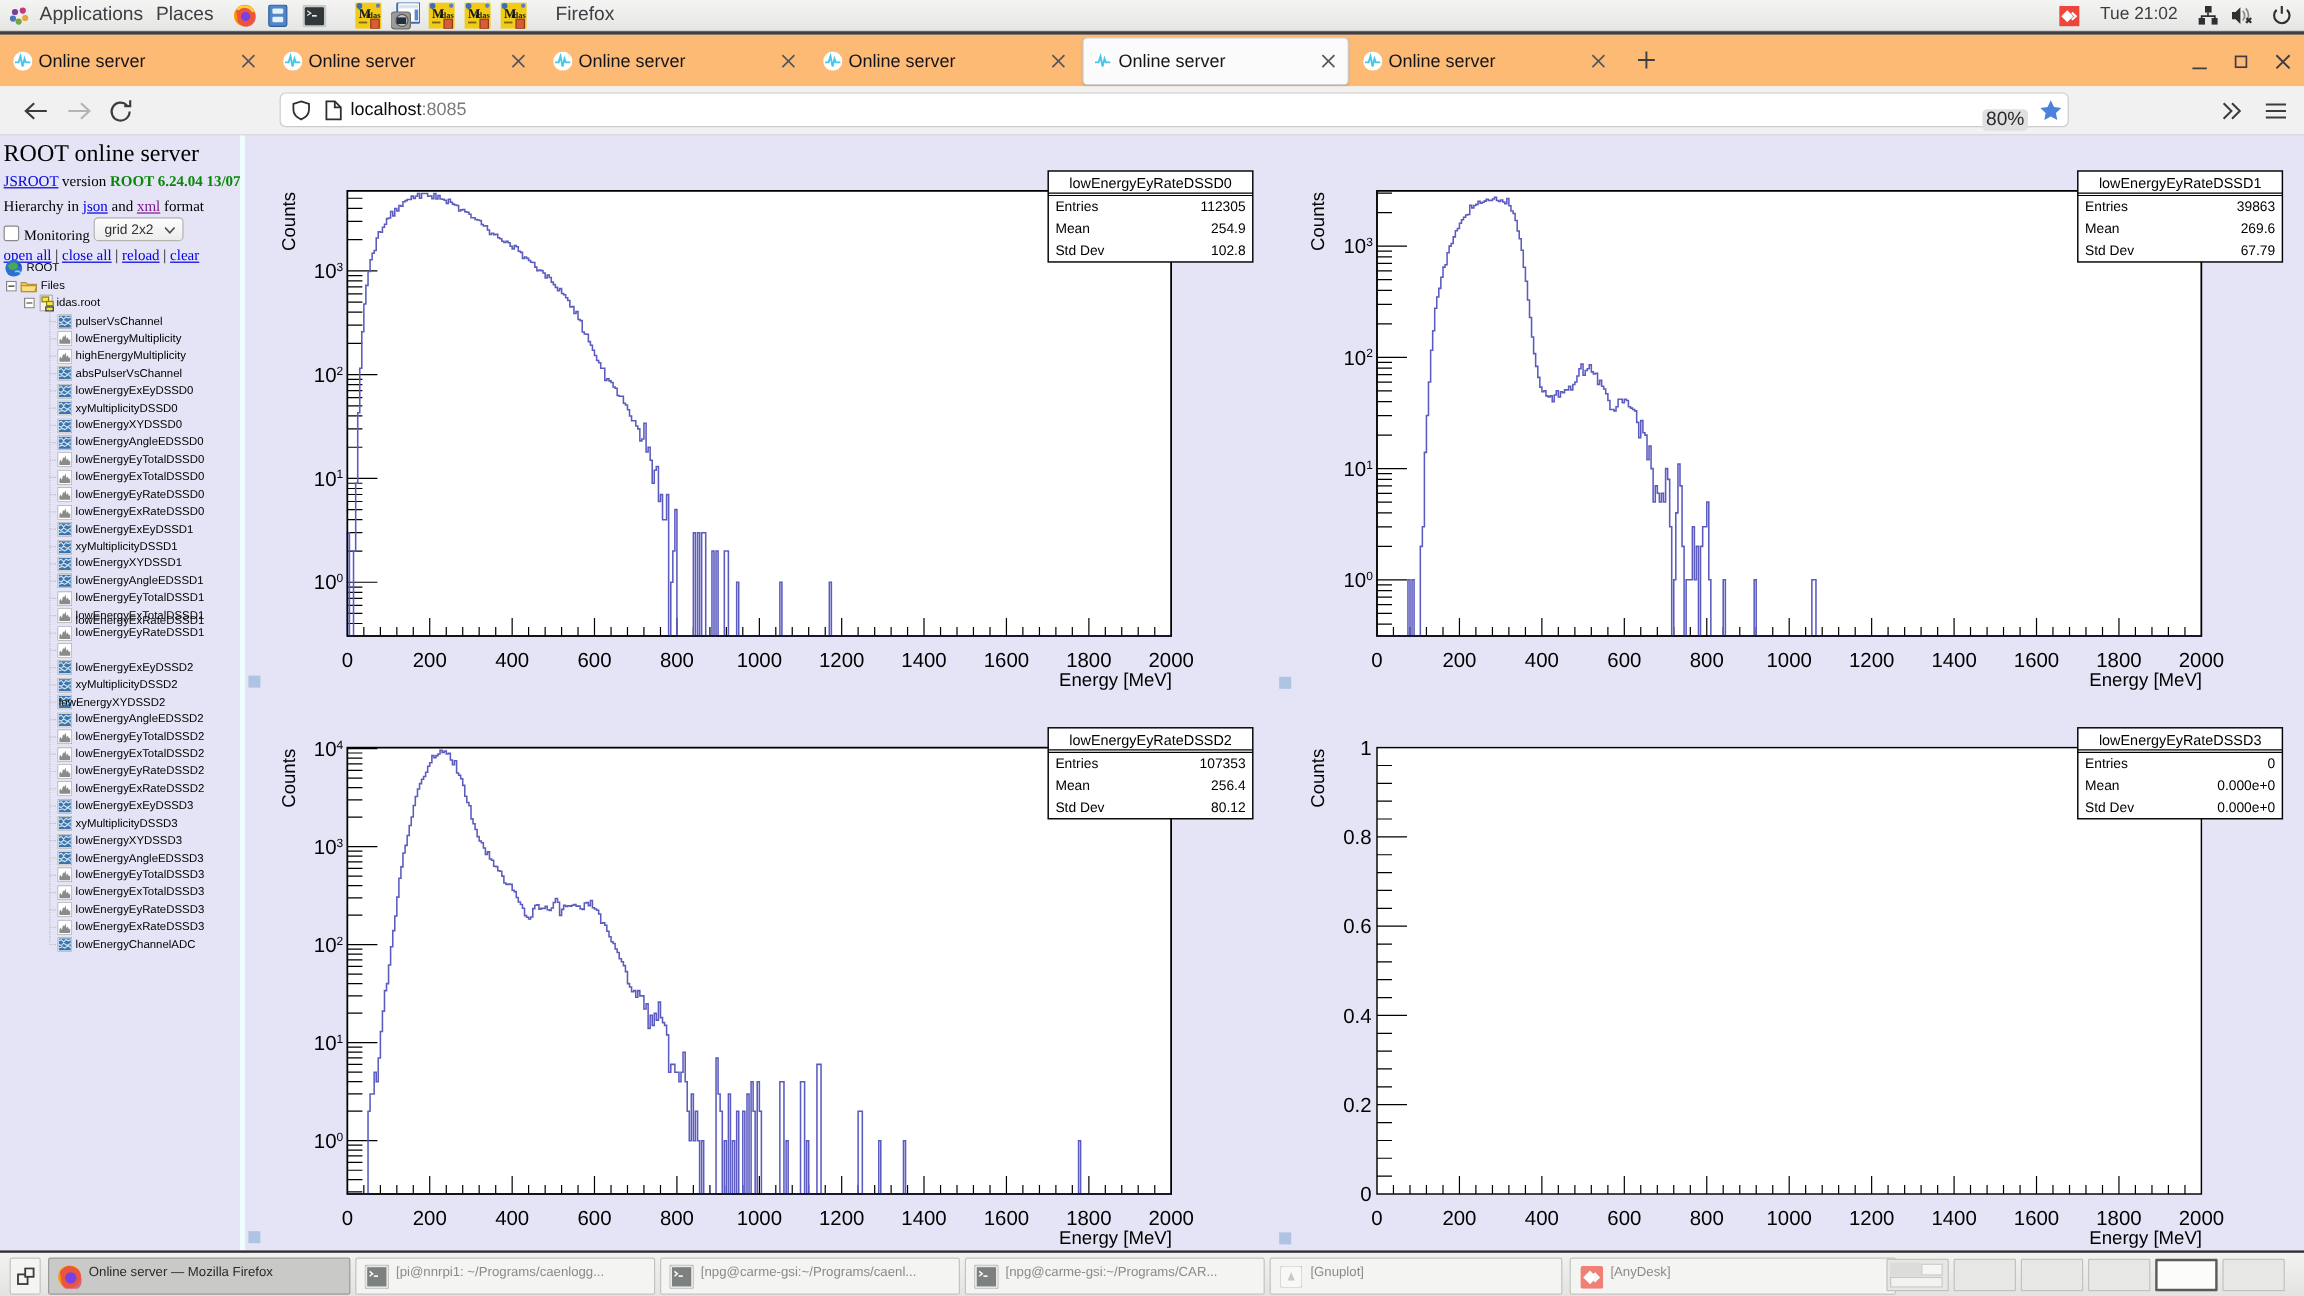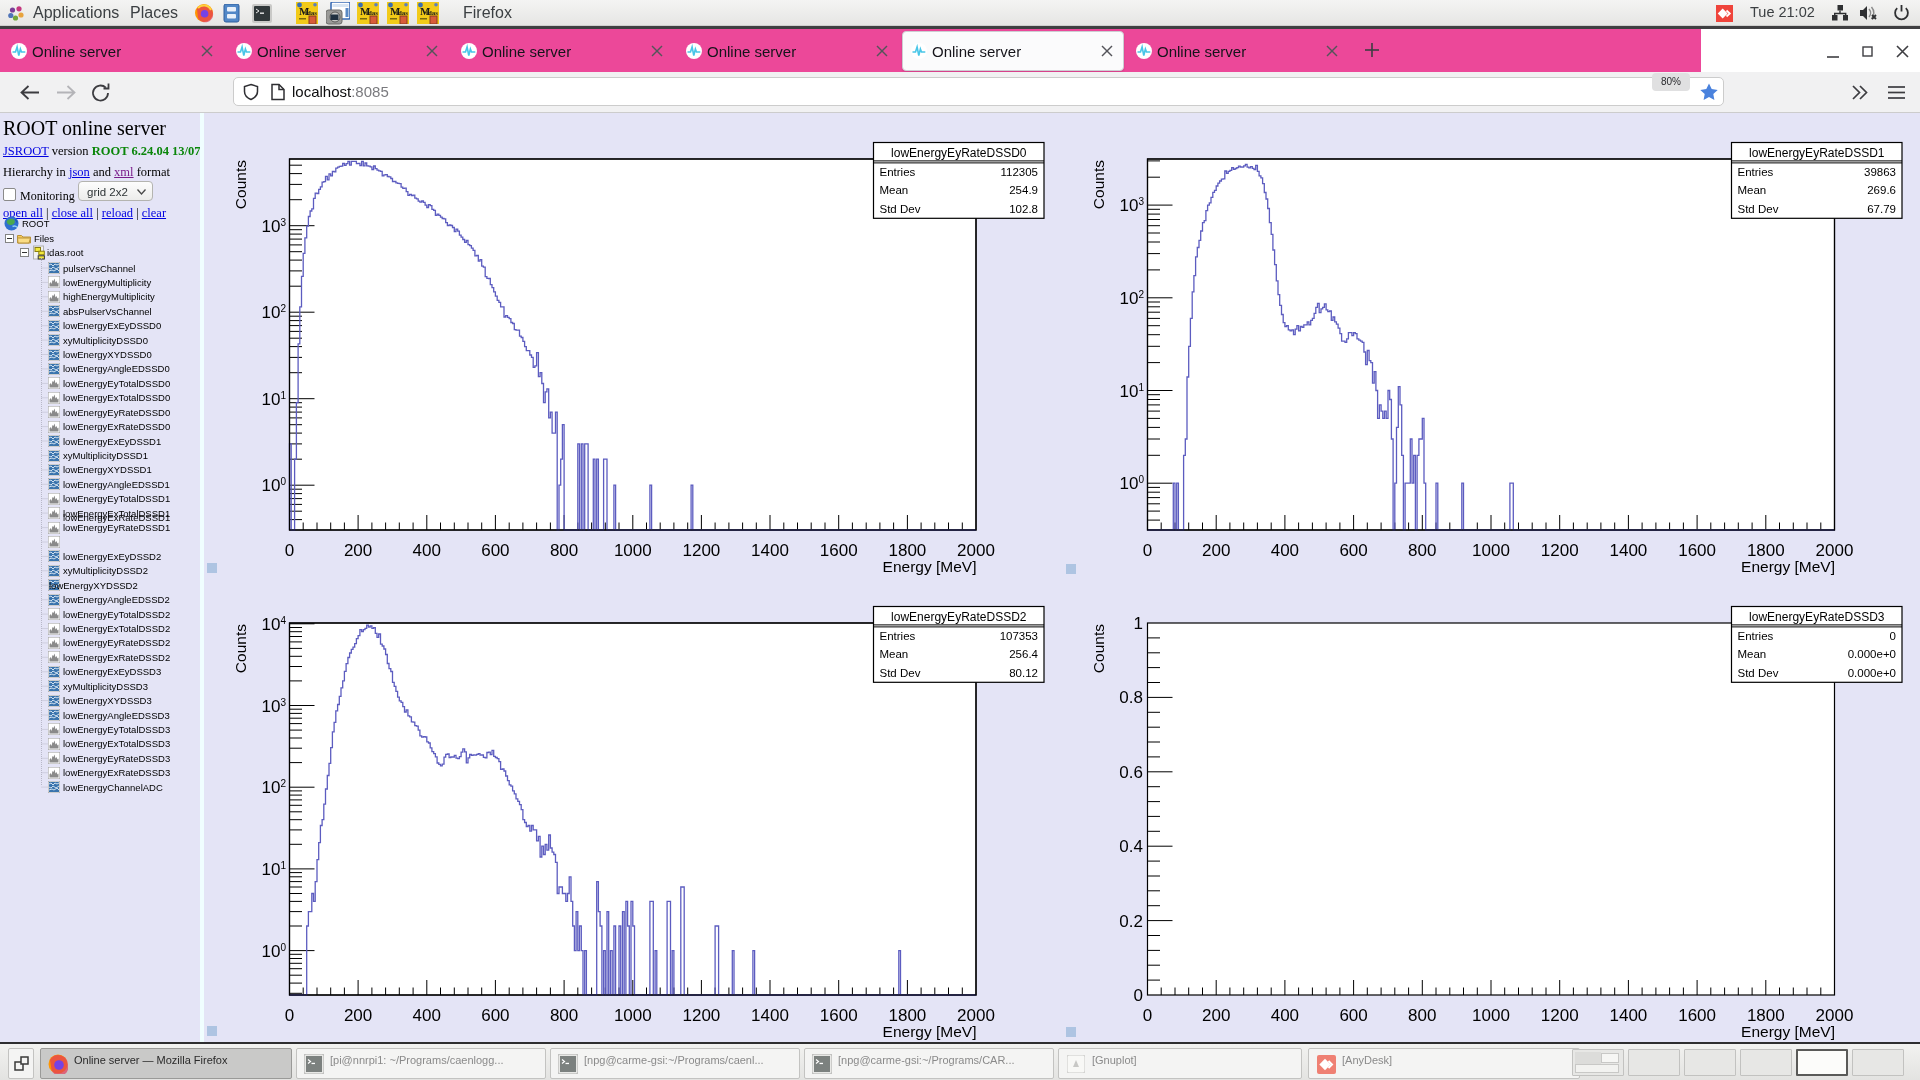--- a/index.html
+++ b/index.html
@@ -1,30 +1,30 @@
 <!DOCTYPE html>
 <html><head><meta charset="utf-8"><style>
 *{margin:0;padding:0;box-sizing:border-box}
 html,body{width:1920px;height:1080px;overflow:hidden;font-family:"Liberation Sans",sans-serif}
 #topbar{position:absolute;left:0;top:0;width:1920px;height:26px;
  background:linear-gradient(#f4f4f3,#e6e6e4);border-bottom:1px solid #cfcfcd}
 .tb-text{position:absolute;top:4px;font-size:16px;color:#3c4043}
 #darkline{position:absolute;left:0;top:26px;width:1920px;height:3px;background:#3f3f41}
-#tabbar{position:absolute;left:0;top:29px;width:1701px;height:43px;background:#ec4899}
+#tabbar{position:absolute;left:0;top:29px;width:1920px;height:43px;background:#fdba74}
 .tab{position:absolute;top:1px;height:42px;width:225px}
 .tab .ttl{position:absolute;left:28px;top:13px;font-size:15px;color:#15141a}
 #activetab{position:absolute;left:902px;top:2px;width:222px;height:40px;background:#fbfbfc;
  border:1px solid #cdcdd2;border-radius:4px;box-shadow:0 1px 2px rgba(0,0,0,.12)}
 #navbar{position:absolute;left:0;top:72px;width:1920px;height:41px;background:#f1f1f2;
  border-bottom:1px solid #ccc}
 #urlbar{position:absolute;left:233px;top:77px;width:1491px;height:29px;background:#fff;
  border:1px solid #ccc;border-radius:5px}
 .navico{position:absolute;top:0;color:#3e3e42}
-#zoompill{position:absolute;left:1652px;top:73px;width:38px;height:18px;background:#e0e0e1;
- border-radius:4px;font-size:10px;color:#2a2a2e;text-align:center;line-height:18px}
+#zoompill{position:absolute;left:1652px;top:91px;width:38px;height:18px;background:#e0e0e1;
+ border-radius:4px;font-size:16px;color:#2a2a2e;text-align:center;line-height:18px}
 #content{position:absolute;left:0;top:113px;width:1920px;height:929px;background:#e4e4f6}
 #sidebar{position:absolute;left:0;top:0;width:200px;height:929px;overflow:hidden;
  font-family:"Liberation Serif",serif;color:#000}
 #sdivider{position:absolute;left:200px;top:0;width:4px;height:929px;background:#f0feff}
 #taskbar{position:absolute;left:0;top:1042px;width:1920px;height:38px;
  background:linear-gradient(#f2f2f0,#e3e3e1);border-top:2px solid #2e2e30}
 .tkbtn{position:absolute;top:4px;height:31px;background:#f4f4f3;border:1px solid #c3c3c1;
  border-radius:2px;font-size:11px;color:#8a8a8a;white-space:nowrap;overflow:hidden}
 .tkbtn span{position:absolute;left:33px;top:5px}
 .tree{position:absolute;font-family:"Liberation Sans",sans-serif;font-size:9.5px;color:#000;white-space:nowrap}

